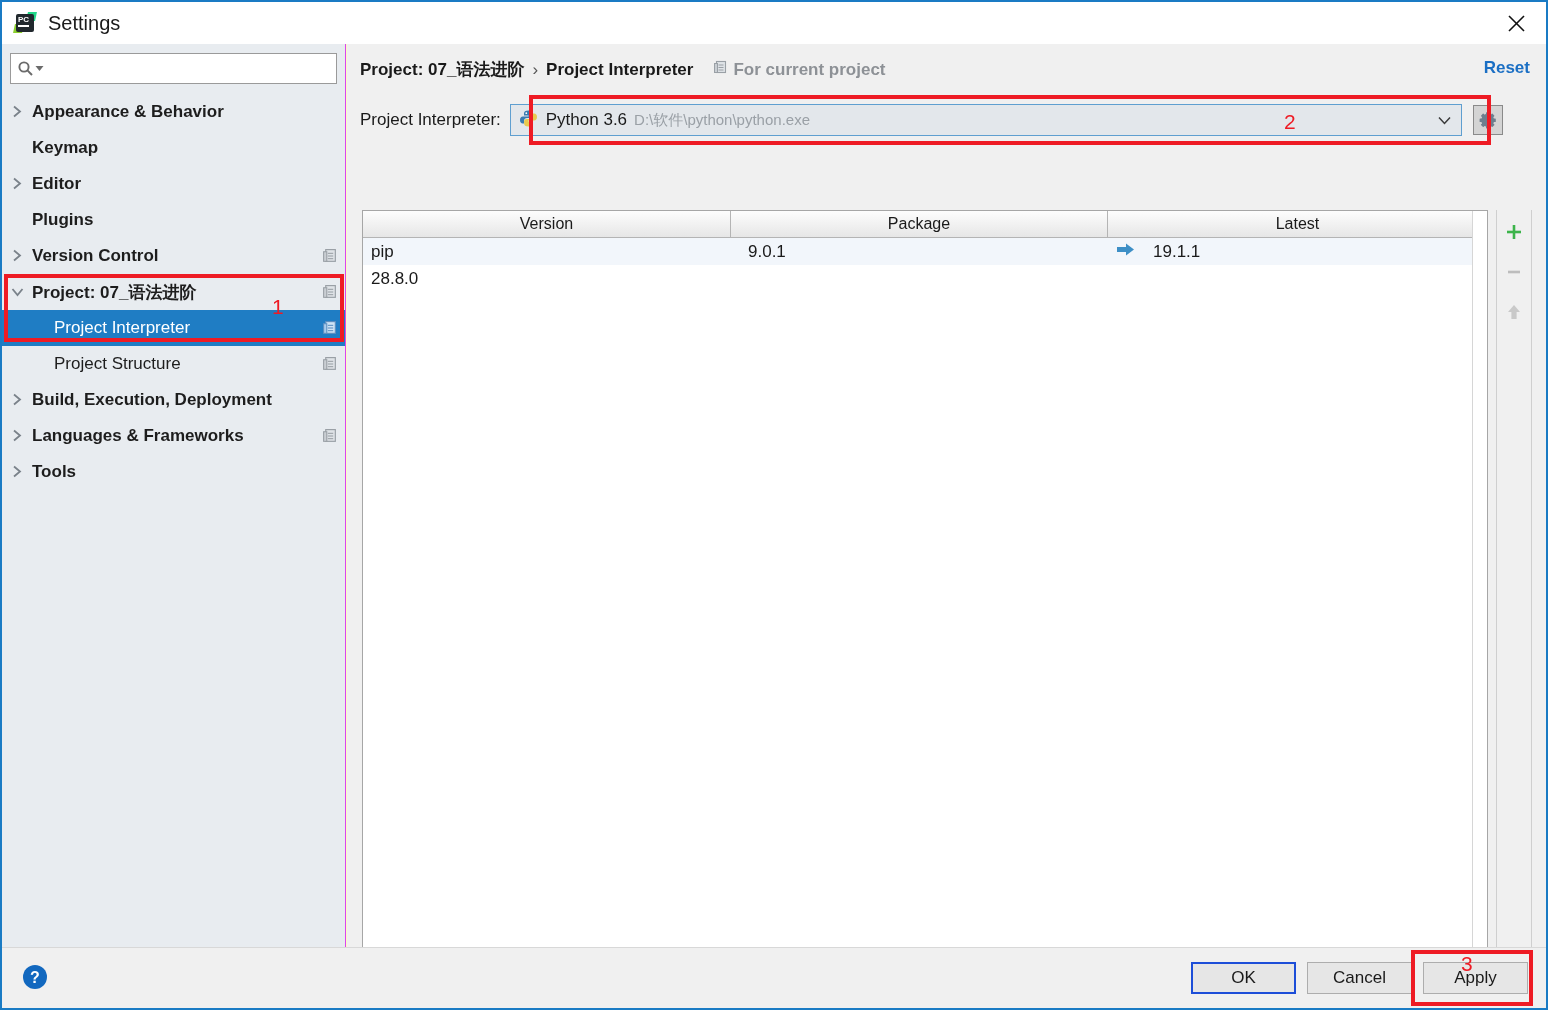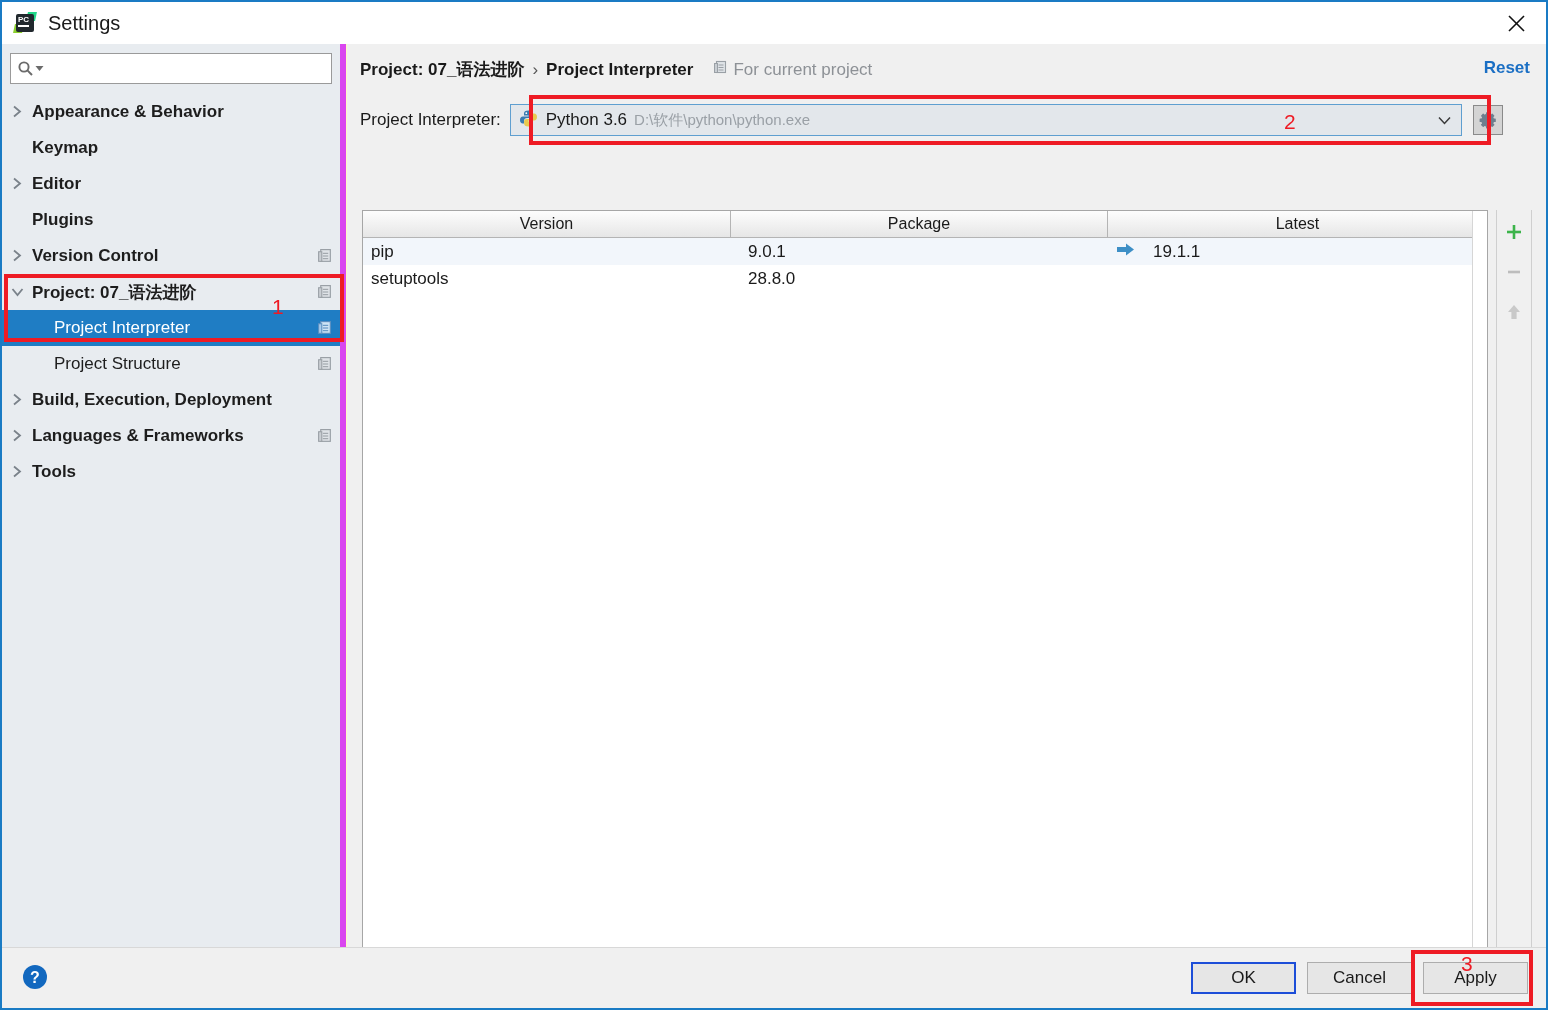--- a/index.html
+++ b/index.html
@@ -57,21 +57,21 @@
     width: 40px; height: 34px;
     display: flex; align-items: center; justify-content: center;
     cursor: pointer; color: #111; font-size: 24px; line-height: 1;
   }
 
   
   #sidebar {
     position: absolute; left: 0; top: 42px;
     width: 344px; height: 903px;
     background: #e8ecf0;
-    border-right: 6px solid #d946ef;
+    border-right: 1px solid #d946ef;
   }
   #search-wrap { padding: 9px 8px 0 8px; }
   #search-box {
     height: 31px; background: #ffffff;
     border: 1px solid #9a9a9a;
     display: flex; align-items: center;
     padding: 0 6px;
   }
   #search-box svg { display: block; }
   #search-input {
@@ -106,21 +106,21 @@
     background: #f0f0f0;
   }
   #breadcrumb {
     position: absolute; left: 13px; top: 14px;
     font-size: 17px; font-weight: bold; color: #1a1a1a;
     display: flex; align-items: center; gap: 8px;
   }
   #breadcrumb .sep { color: #555; font-weight: normal; }
   #for-current {
     display: flex; align-items: center; gap: 5px;
-    font-weight: normal; color: #8d9196; font-size: 17px;
+    font-weight: bold; color: #8d9196; font-size: 17px;
     margin-left: 12px;
   }
   #reset-link {
     position: absolute; right: 16px; top: 14px;
     color: #1b6fc4; font-size: 17px; font-weight: bold; cursor: pointer; margin-left: 40px;
   }
 
   #interp-row {
     position: absolute; left: 13px; top: 56px;
     width: 1170px; height: 40px;
@@ -438,21 +438,20 @@
             <div class="td c0">pip</div>
             <div class="td c1">9.0.1</div>
             <div class="td c2">
               <span><svg width="19" height="15" viewBox="0 0 19 15">
                   <polygon points="1,5 10,5 10,1.5 18,7.5 10,13.5 10,10 1,10" fill="#3d8fc6"></polygon>
                 </svg></span>
               <span>19.1.1</span>
             </div>
           </div>
           <div class="trow">
-            <div class="td c0">setuptools</div>
             <div class="td c1">28.8.0</div>
             <div class="td c2">
               <span></span>
             </div>
           </div>
         </div>
       <div id="v-scroll"></div>
     </div>
 
     <div id="side-actions">

